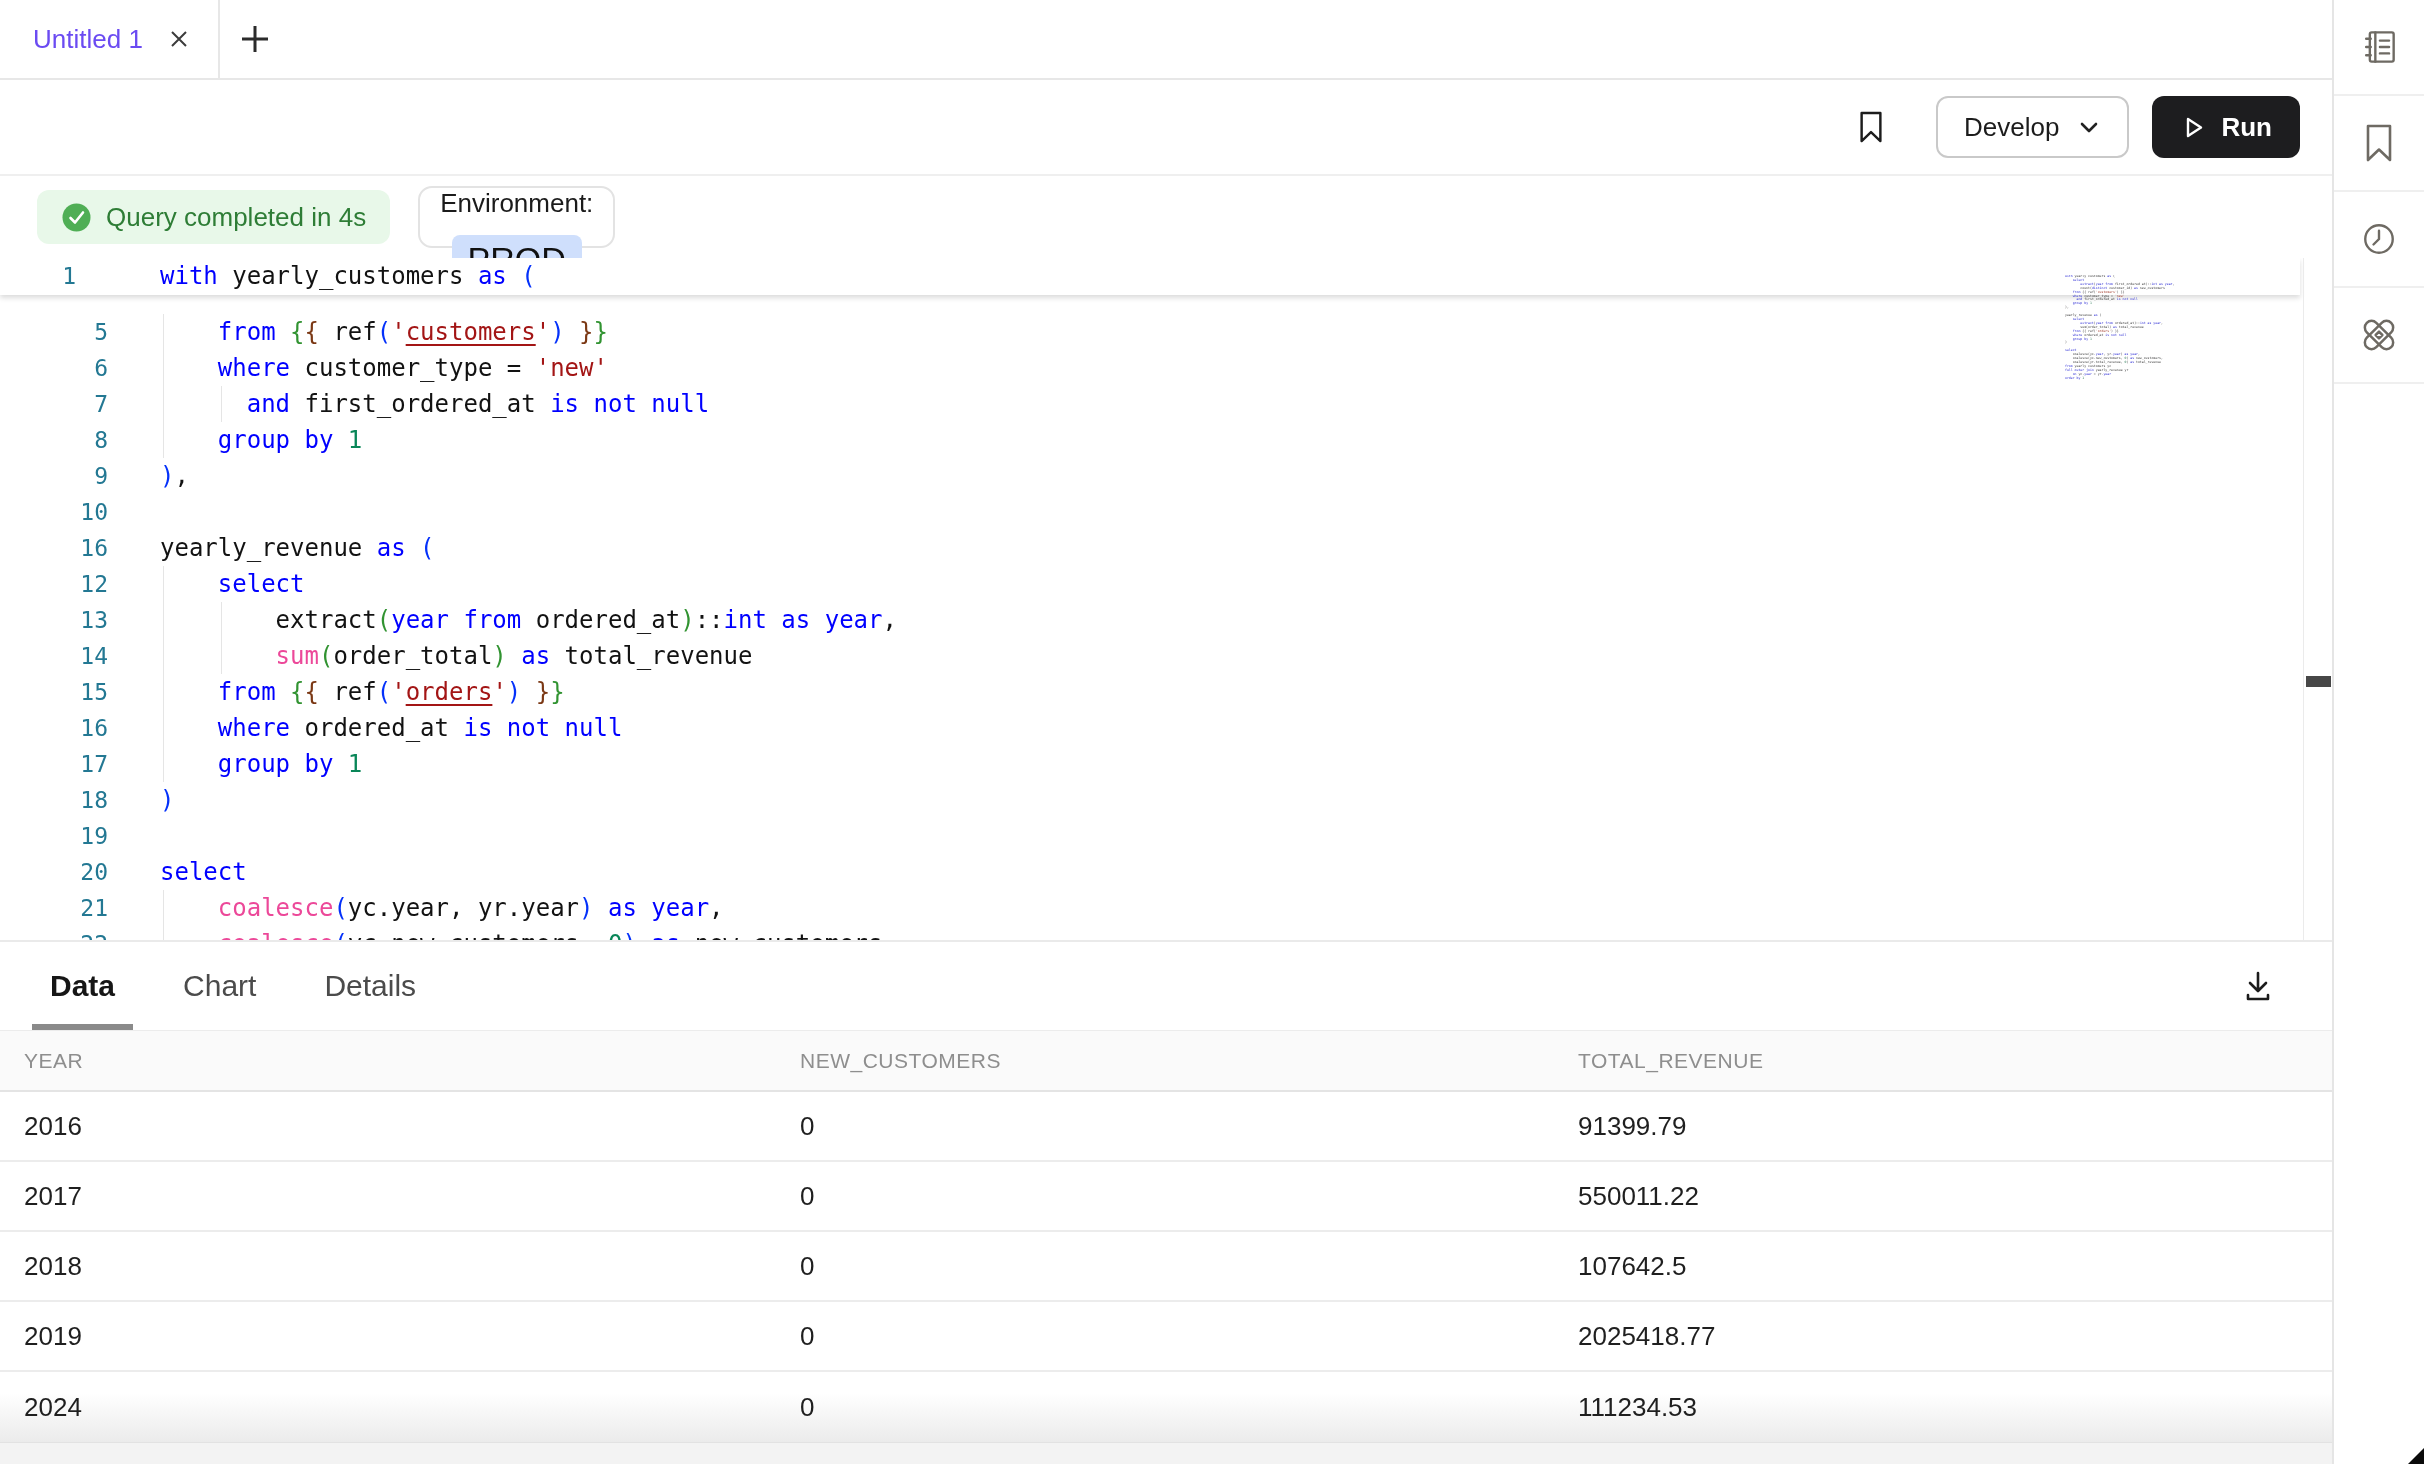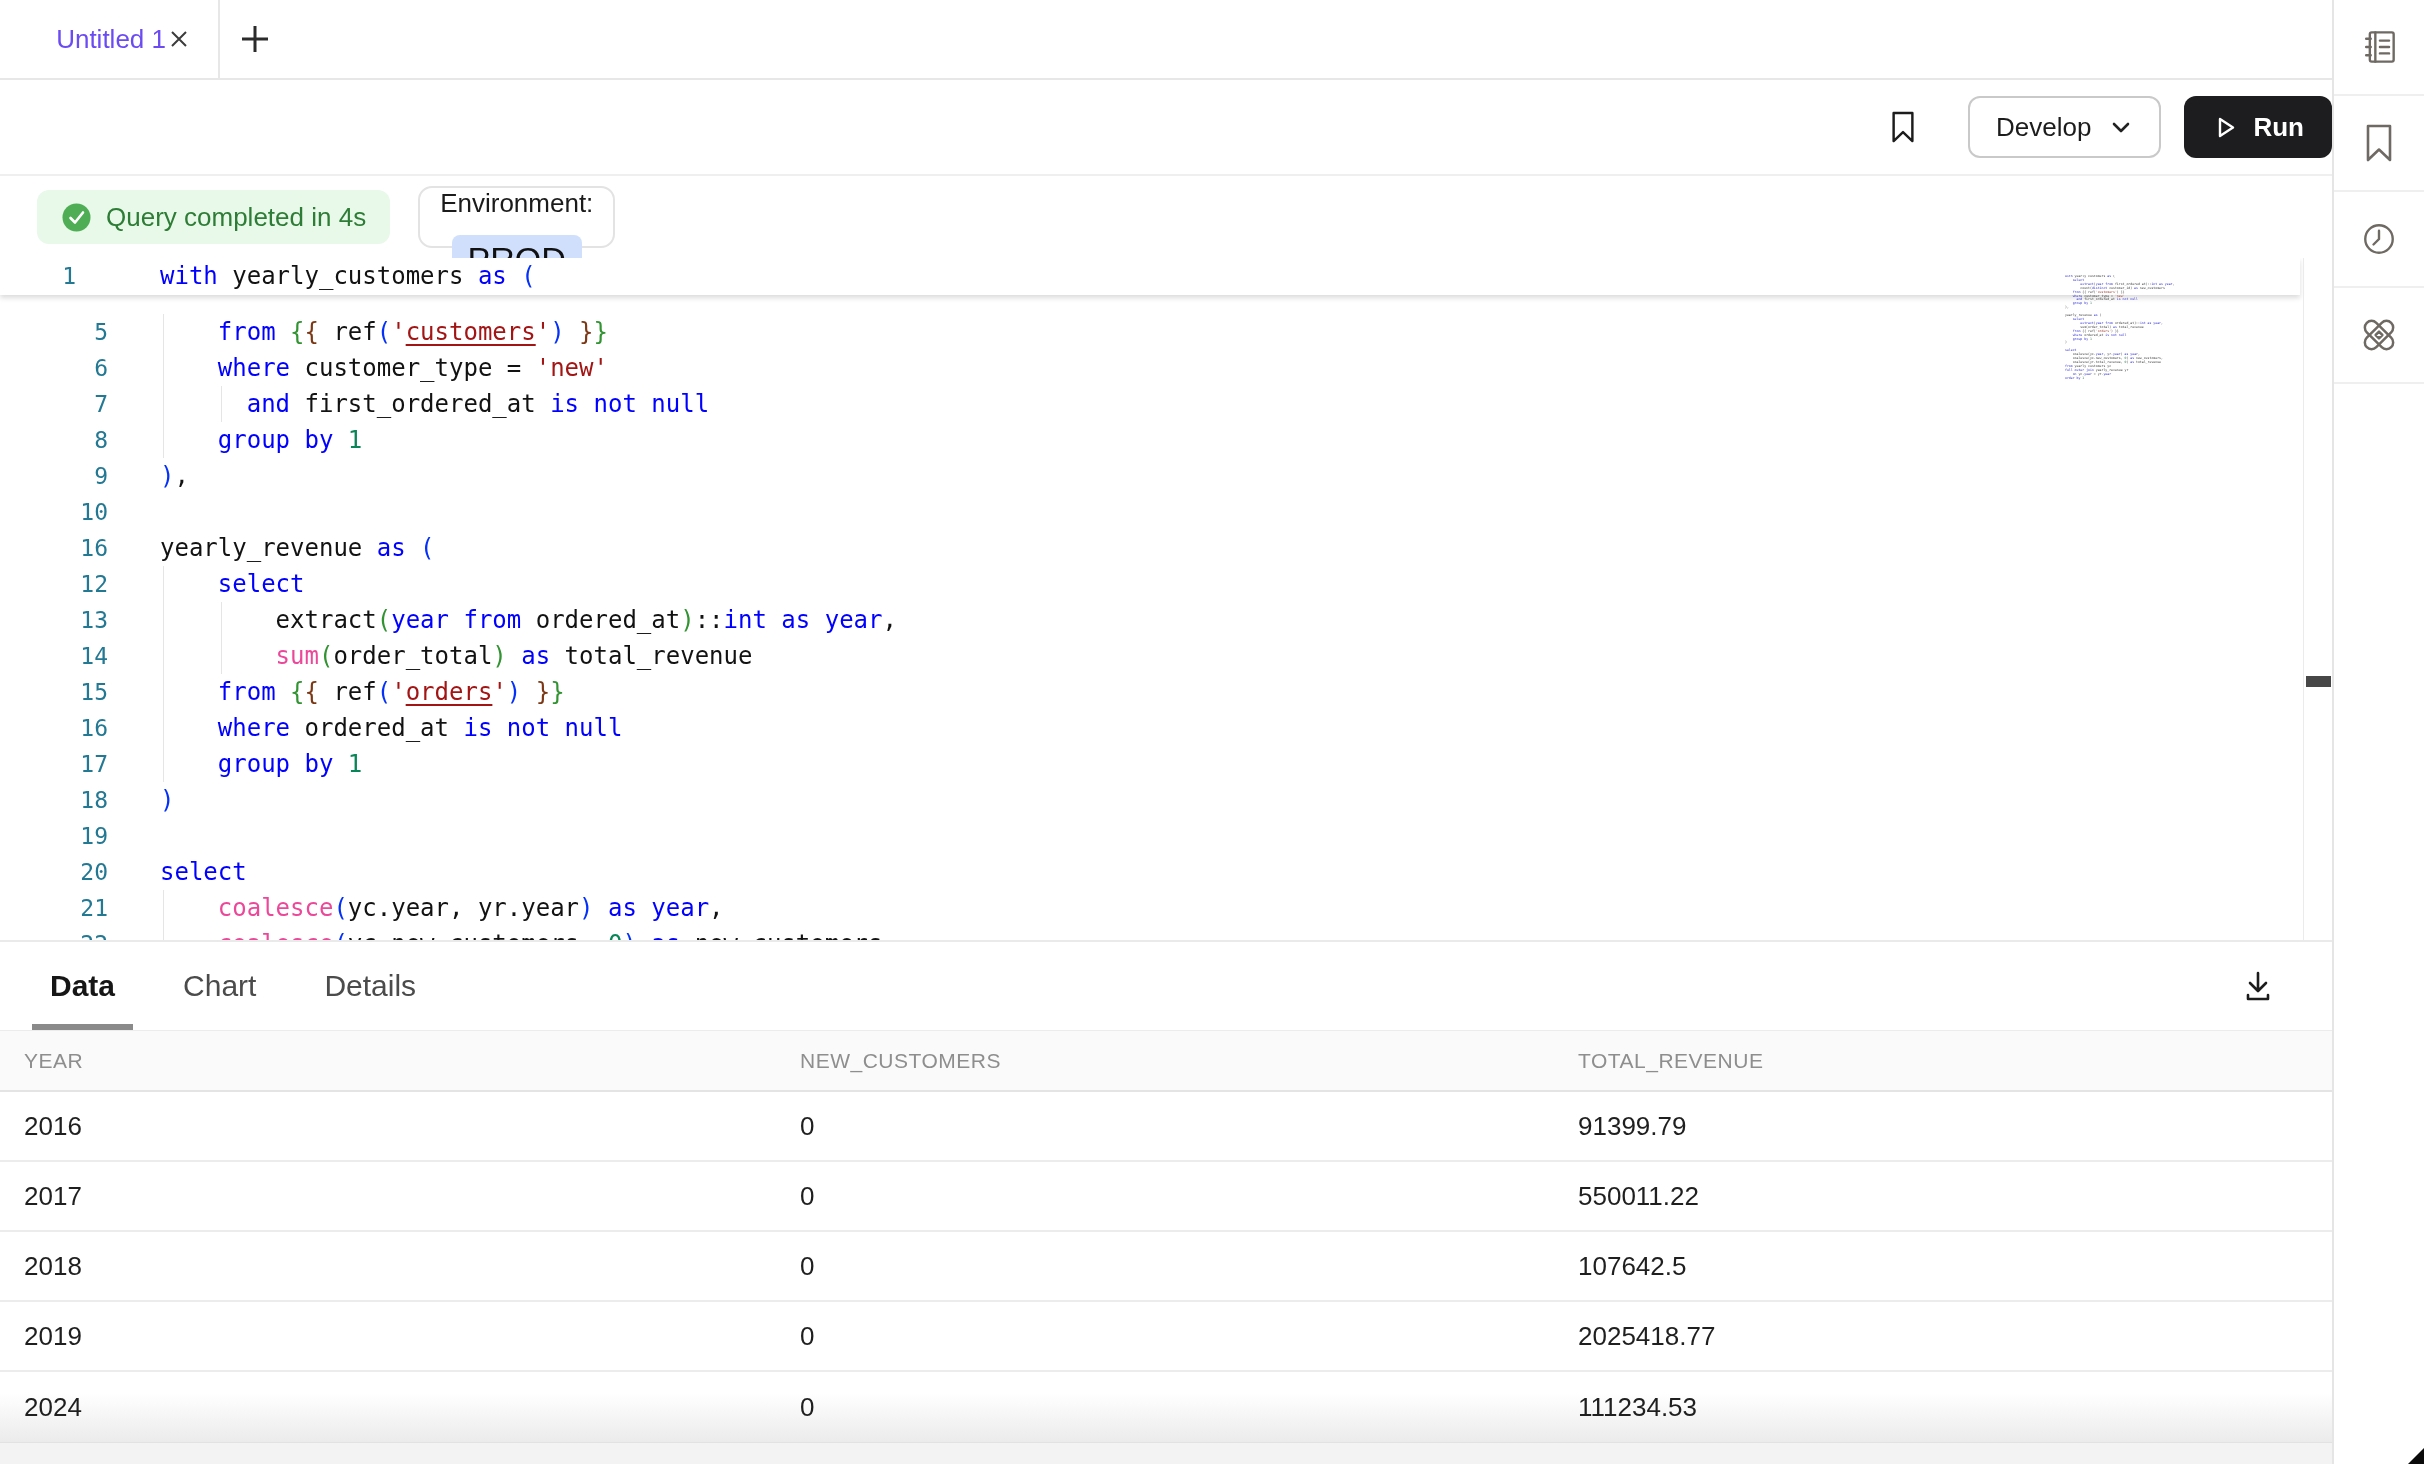--- a/index.html
+++ b/index.html
@@ -8,29 +8,29 @@
 
   #app { position:relative; width:2424px; height:1464px; background:#fff; }
 
   
   #main { position:absolute; left:0; top:0; width:2332px; height:1464px; }
 
   
   .tabbar { position:absolute; left:0; top:0; width:2332px; height:80px;
             border-bottom:2px solid #e7e7e7; display:flex; align-items:stretch; background:#fff; }
   .tab { width:220px; display:flex; align-items:center; padding:0 26px 0 33px;
-         border-right:2px solid #e7e7e7;text-align:right; }
+         border-right:2px solid #e7e7e7; }
   .tab-label { color:#6B4BF2; font-size:26px; flex:1; }
   .tab-close { width:26px; height:26px; display:flex; align-items:center; justify-content:center; cursor:pointer; }
   .plus-btn { width:70px; display:flex; align-items:center; justify-content:center; cursor:pointer; }
 
   
   .toolbar { position:absolute; left:0; top:80px; width:2332px; height:96px;
              border-bottom:2px solid #efefef; display:flex; align-items:center;
-             justify-content:flex-end; background:#fff; }
+             justify-content:flex-end; padding-right:32px; background:#fff; }
   .bm-btn { margin-right:50px; display:flex; align-items:center; cursor:pointer; }
   .develop-btn { height:62px; border:2px solid #c9c9c9; border-radius:12px; background:#fff;
                  display:flex; align-items:center; gap:18px; padding:0 26px; font-size:26px;
                  color:#1c1c1c; margin-right:23px; cursor:pointer; }
   .run-btn { height:62px; border-radius:12px; background:#1d1d1f; color:#fff;
              display:flex; align-items:center; gap:14px; padding:0 28px;
              font-size:26px; font-weight:600; cursor:pointer; }
 
   
   .statusrow { position:absolute; left:0; top:176px; width:2332px; height:82px;

